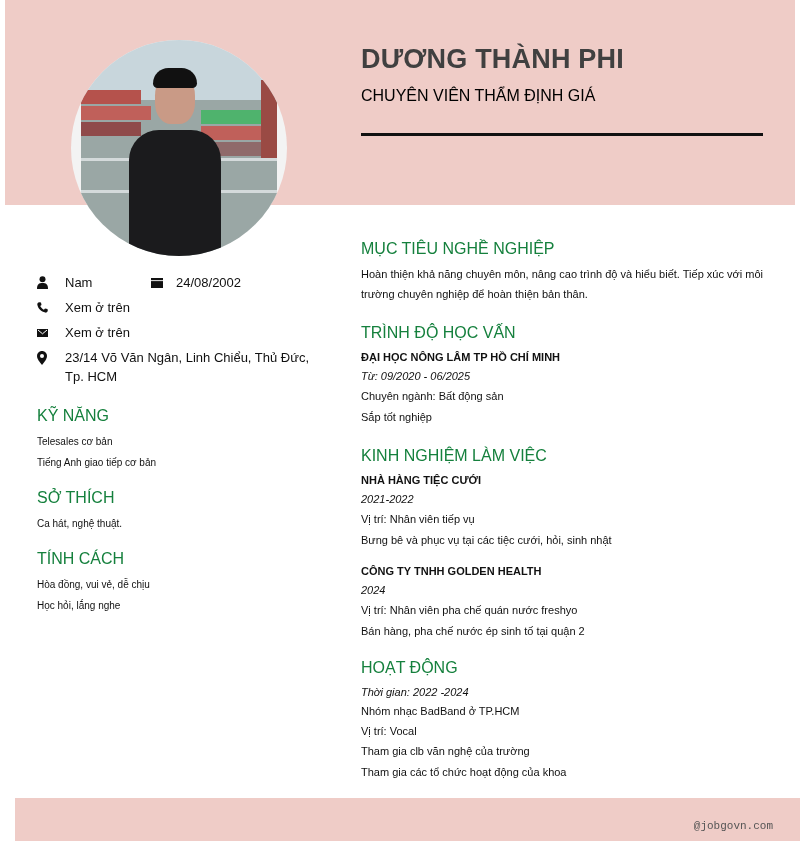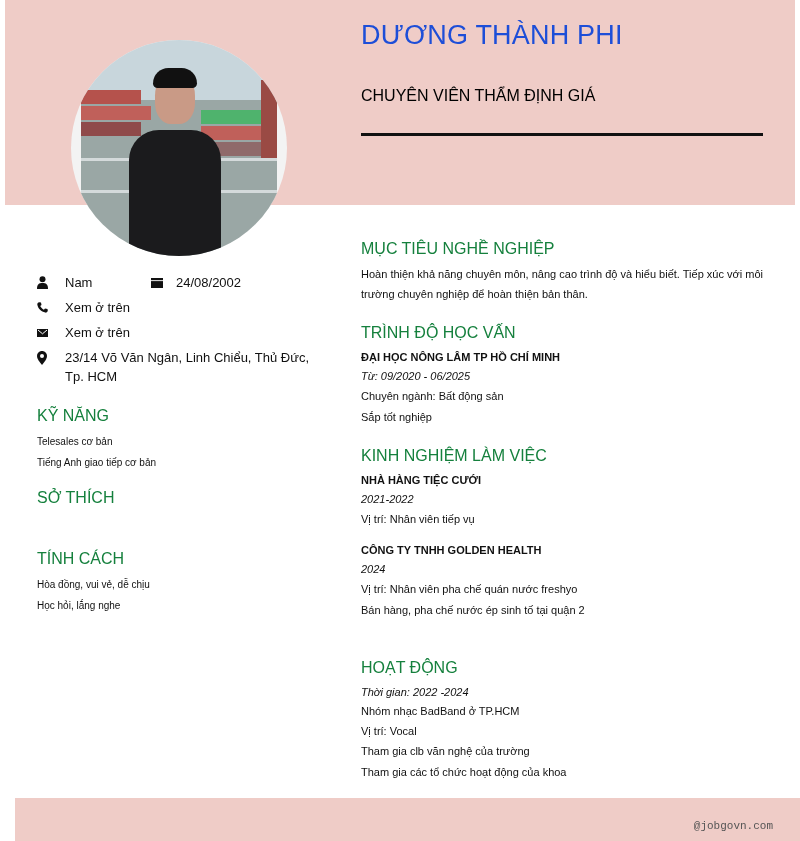--- a/index.html
+++ b/index.html
@@ -11,21 +11,21 @@
     .footer-text { position: absolute; right: 32px; top: 22px; font-family: "Liberation Mono", "DejaVu Sans Mono", monospace; font-size: 11px; color: #555; }
 
     .avatar { position: absolute; left: 71px; top: 40px; width: 216px; height: 216px; border-radius: 50%; background: #f3f3f3; overflow: hidden; }
     .photo { position: absolute; left: 10px; top: 0; width: 196px; height: 216px; background: linear-gradient(#c8d6dc 0%, #c8d6dc 28%, #9aa7a5 28%, #9aa7a5 100%); overflow: hidden; }
     .cont { position: absolute; height: 14px; }
     .person-body { position: absolute; left: 48px; top: 90px; width: 92px; height: 130px; background: #1b1b1d; border-radius: 30px 30px 0 0; }
     .person-head { position: absolute; left: 74px; top: 32px; width: 40px; height: 52px; background: #c99a86; border-radius: 45% 45% 40% 40%; }
     .person-hair { position: absolute; left: 72px; top: 28px; width: 44px; height: 20px; background: #111; border-radius: 20px 20px 6px 6px; }
     .rail { position: absolute; left: 0; height: 3px; width: 196px; background: #d4dadb; }
 
-    .name { position: absolute; left: 361px; top: 20px; font-size: 27px; font-weight: normal; letter-spacing: 0.2px; color: #1d4ed8; }
+    .name { position: absolute; left: 361px; top: 44px; font-size: 27px; font-weight: bold; letter-spacing: 0.2px; color: #404040; }
     .title { position: absolute; left: 361px; top: 87px; font-size: 16px; color: #000000; }
     .title-rule { position: absolute; left: 361px; top: 133px; width: 402px; height: 3px; background: #111; }
 
     .contact { position: absolute; left: 37px; top: 273px; width: 290px; }
     .crow { display: flex; align-items: flex-start; font-size: 13px; line-height: 19px; margin-bottom: 6px; }
     .cicon { width: 28px; flex: none; display: flex; align-items: center; height: 19px; }
     .cicon svg { display: block; }
     .ctext { flex: 1; }
     .crow.first .ctext { flex: none; width: 86px; }
     .crow.first .cicon2 { width: 25px; flex: none; display: flex; align-items: center; height: 19px; }
@@ -112,20 +112,21 @@
 </div>
 
 <div class="lsec" style="top:407px;">
   <div class="h2">KỸ NĂNG</div>
   <div class="item">Telesales cơ bản</div>
   <div class="item">Tiếng Anh giao tiếp cơ bản</div>
 </div>
 
 <div class="lsec" style="top:489px;">
   <div class="h2">SỞ THÍCH</div>
+  <div class="item">Ca hát, nghệ thuật.</div>
 </div>
 
 <div class="lsec" style="top:550px;">
   <div class="h2">TÍNH CÁCH</div>
   <div class="item">Hòa đồng, vui vẻ, dễ chịu</div>
   <div class="item">Học hỏi, lắng nghe</div>
 </div>
 
 <div class="rcol" style="top:240px;">
   <div class="h2">MỤC TIÊU NGHỀ NGHIỆP</div>
@@ -139,20 +140,21 @@
   <div class="rtext">Chuyên ngành: Bất động sản</div>
   <div class="rtext">Sắp tốt nghiệp</div>
 </div>
 
 <div class="rcol" style="top:447px;">
   <div class="h2">KINH NGHIỆM LÀM VIỆC</div>
   <div>
     <div class="rsub">NHÀ HÀNG TIỆC CƯỚI</div>
     <div class="rdate">2021-2022</div>
     <div class="rtext">Vị trí: Nhân viên tiếp vụ</div>
+    <div class="rtext">Bưng bê và phục vụ tại các tiệc cưới, hỏi, sinh nhật</div>
   </div>
   <div style="margin-top:11px;">
     <div class="rsub">CÔNG TY TNHH GOLDEN HEALTH</div>
     <div class="rdate">2024</div>
     <div class="rtext">Vị trí: Nhân viên pha chế quán nước freshyo</div>
     <div class="rtext">Bán hàng, pha chế nước ép sinh tố tại quận 2</div>
   </div>
 </div>
 
 <div class="rcol" style="top:659px;">

